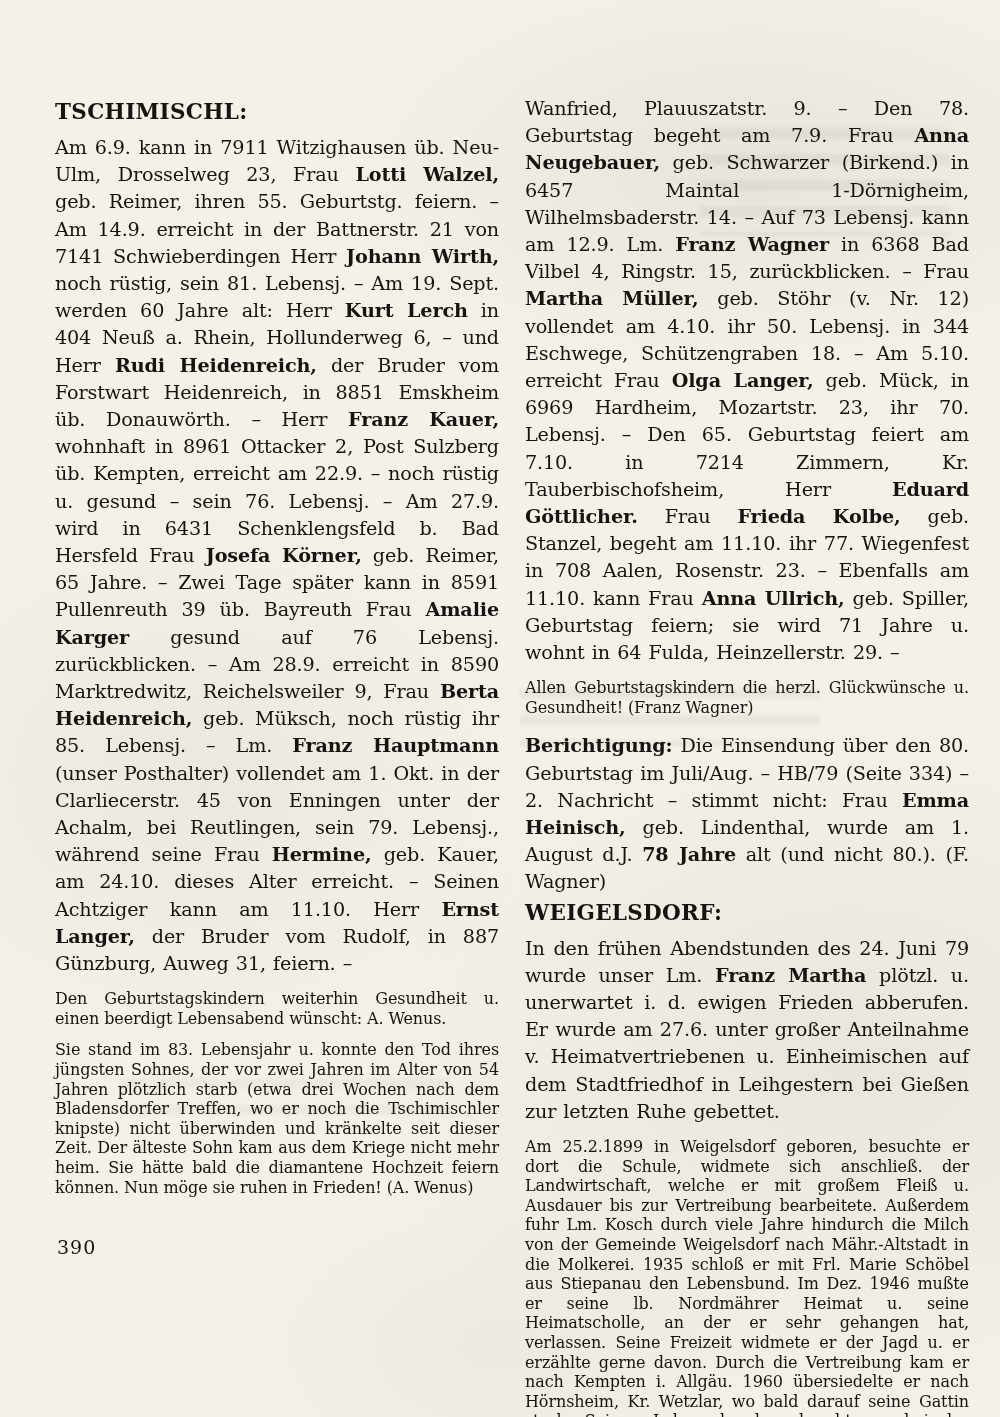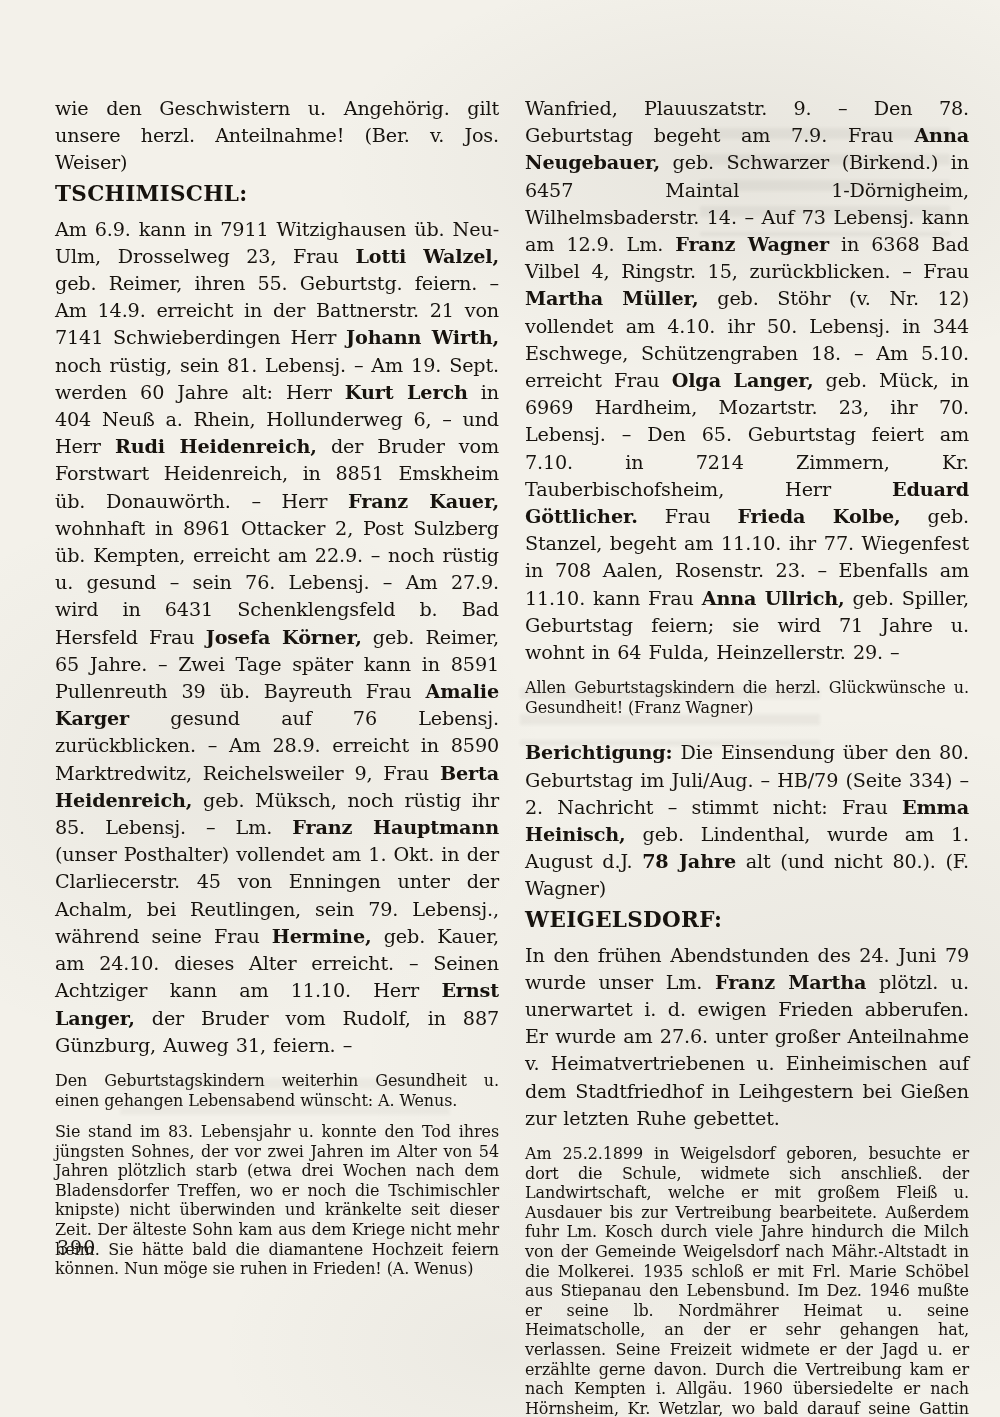--- a/index.html
+++ b/index.html
@@ -47,21 +47,21 @@
     margin-top: 12px;
   }
   h2.section {
     font-size: 21.5px;
     line-height: 26px;
     font-weight: bold;
     margin: 4px 0 9px 0;
     letter-spacing: 0.3px;
   }
   .mt-tiny { margin-top: 3px; }
-  .mt-para { margin-top: 22px; }
+  .mt-para { margin-top: 15px; }
   b { font-weight: bold; }
   .page-number {
     position: absolute;
     left: 57px;
     top: 1236px;
     font-size: 19px;
     letter-spacing: 1px;
   }
   
   .ghost {
@@ -78,27 +78,26 @@
 </head>
 <body style="background: rgb(243, 241, 234); color: rgb(23, 19, 14);">
 
 <div class="ghost ghost-1"></div>
 <div class="ghost ghost-2"></div>
 <div class="ghost ghost-3"></div>
 
 <main class="columns">
 
   <div class="col">
-    <p class="body">wie den Geschwistern u. Angehörig. gilt unsere herzl. Anteilnahme! (Ber. v. Jos. Weiser)</p>
 
     <h2 class="section">TSCHIMISCHL:</h2>
 
     <p class="body">Am 6.9. kann in 7911 Witzighausen üb. Neu-Ulm, Drosselweg 23, Frau <b>Lotti Walzel,</b> geb. Reimer, ihren 55. Geburtstg. feiern. – Am 14.9. erreicht in der Battnerstr. 21 von 7141 Schwieberdingen Herr <b>Johann Wirth,</b> noch rüstig, sein 81. Lebensj. – Am 19. Sept. werden 60 Jahre alt: Herr <b>Kurt Lerch</b> in 404 Neuß a. Rhein, Hollunderweg 6, – und Herr <b>Rudi Heidenreich,</b> der Bruder vom Forstwart Heidenreich, in 8851 Emskheim üb. Donauwörth. – Herr <b>Franz Kauer,</b> wohnhaft in 8961 Ottacker 2, Post Sulzberg üb. Kempten, erreicht am 22.9. – noch rüstig u. gesund – sein 76. Lebensj. – Am 27.9. wird in 6431 Schenklengsfeld b. Bad Hersfeld Frau <b>Josefa Körner,</b> geb. Reimer, 65 Jahre. – Zwei Tage später kann in 8591 Pullenreuth 39 üb. Bayreuth Frau <b>Amalie Karger</b> gesund auf 76 Lebensj. zurückblicken. – Am 28.9. erreicht in 8590 Marktredwitz, Reichelsweiler 9, Frau <b>Berta Heidenreich,</b> geb. Müksch, noch rüstig ihr 85. Lebensj. – Lm. <b>Franz Hauptmann</b> (unser Posthalter) vollendet am 1. Okt. in der Clarliecerstr. 45 von Enningen unter der Achalm, bei Reutlingen, sein 79. Lebensj., während seine Frau <b>Hermine,</b> geb. Kauer, am 24.10. dieses Alter erreicht. – Seinen Achtziger kann am 11.10. Herr <b>Ernst Langer,</b> der Bruder vom Rudolf, in 887 Günzburg, Auweg 31, feiern. –</p>
 
-    <p class="small mt-tiny">Den Geburtstagskindern weiterhin Gesundheit u. einen gehangen Lebensabend wünscht: A. Wenus.</p>
+    <p class="small mt-tiny">Den Geburtstagskindern weiterhin Gesundheit u. einen beerdigt Lebensabend wünscht: A. Wenus.</p>
 
 
     <p class="small mt-tiny">Sie stand im 83. Lebensjahr u. konnte den Tod ihres jüngsten Sohnes, der vor zwei Jahren im Alter von 54 Jahren plötzlich starb (etwa drei Wochen nach dem Bladensdorfer Treffen, wo er noch die Tschimischler knipste) nicht überwinden und kränkelte seit dieser Zeit. Der älteste Sohn kam aus dem Kriege nicht mehr heim. Sie hätte bald die diamantene Hochzeit feiern können. Nun möge sie ruhen in Frieden! (A. Wenus)</p>
 
   </div>
 
   <div class="col">
     <p class="body">Wanfried, Plauuszatstr. 9. – Den 78. Geburtstag begeht am 7.9. Frau <b>Anna Neugebauer,</b> geb. Schwarzer (Birkend.) in 6457 Maintal 1-Dörnigheim, Wilhelmsbaderstr. 14. – Auf 73 Lebensj. kann am 12.9. Lm. <b>Franz Wagner</b> in 6368 Bad Vilbel 4, Ringstr. 15, zurückblicken. – Frau <b>Martha Müller,</b> geb. Stöhr (v. Nr. 12) vollendet am 4.10. ihr 50. Lebensj. in 344 Eschwege, Schützengraben 18. – Am 5.10. erreicht Frau <b>Olga Langer,</b> geb. Mück, in 6969 Hardheim, Mozartstr. 23, ihr 70. Lebensj. – Den 65. Geburtstag feiert am 7.10. in 7214 Zimmern, Kr. Tauberbischofsheim, Herr <b>Eduard Göttlicher.</b> Frau <b>Frieda Kolbe,</b> geb. Stanzel, begeht am 11.10. ihr 77. Wiegenfest in 708 Aalen, Rosenstr. 23. – Ebenfalls am 11.10. kann Frau <b>Anna Ullrich,</b> geb. Spiller, Geburtstag feiern; sie wird 71 Jahre u. wohnt in 64 Fulda, Heinzellerstr. 29. –</p>
 
     <p class="small mt-tiny">Allen Geburtstagskindern die herzl. Glückwünsche u. Gesundheit! (Franz Wagner)</p>

